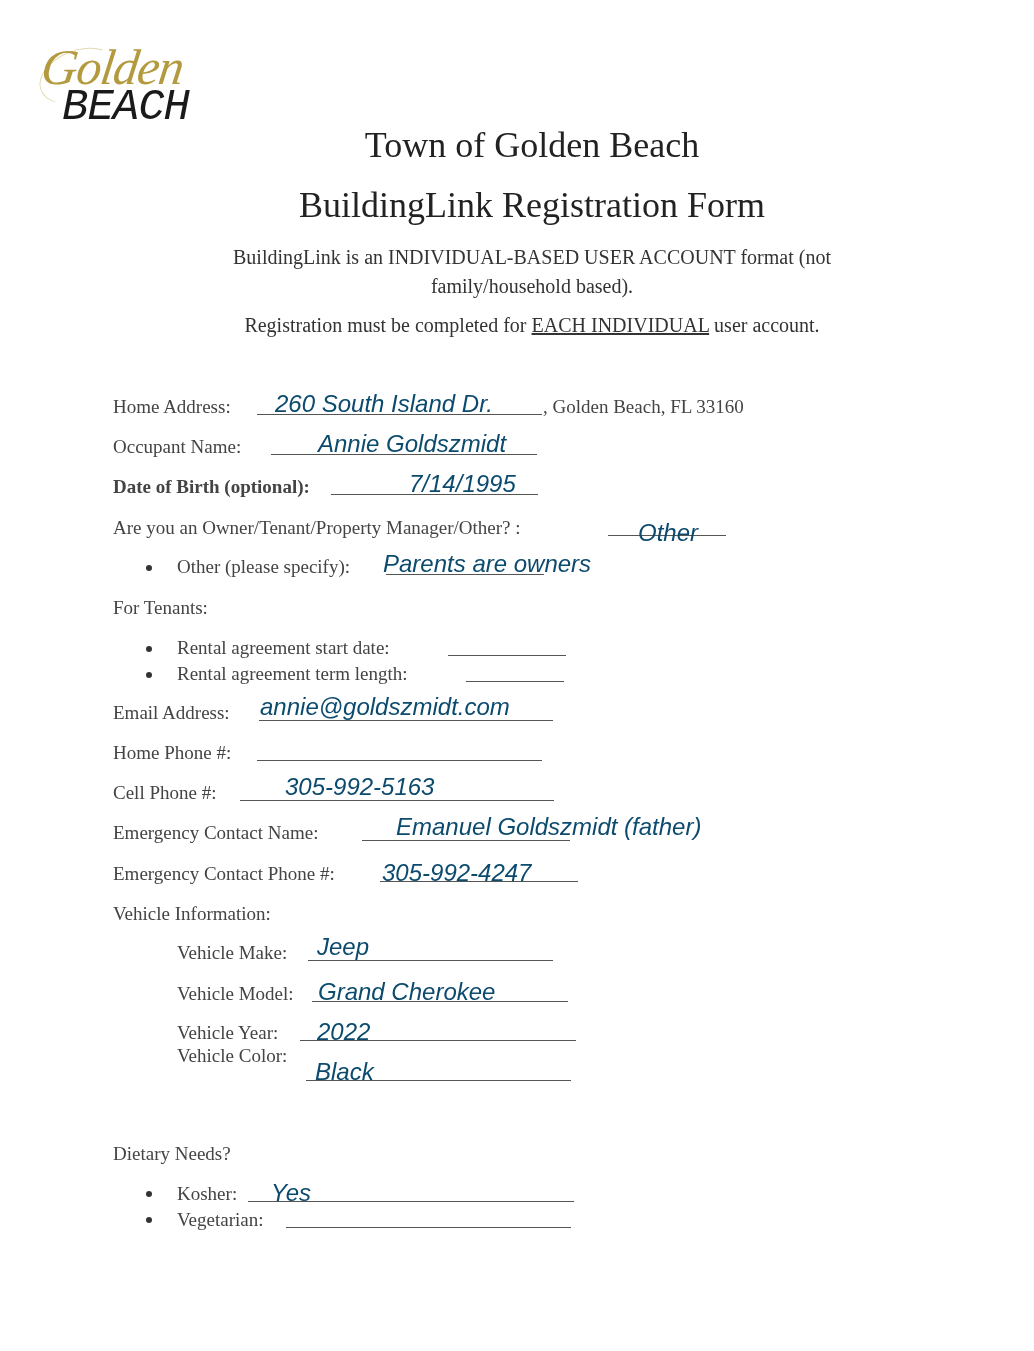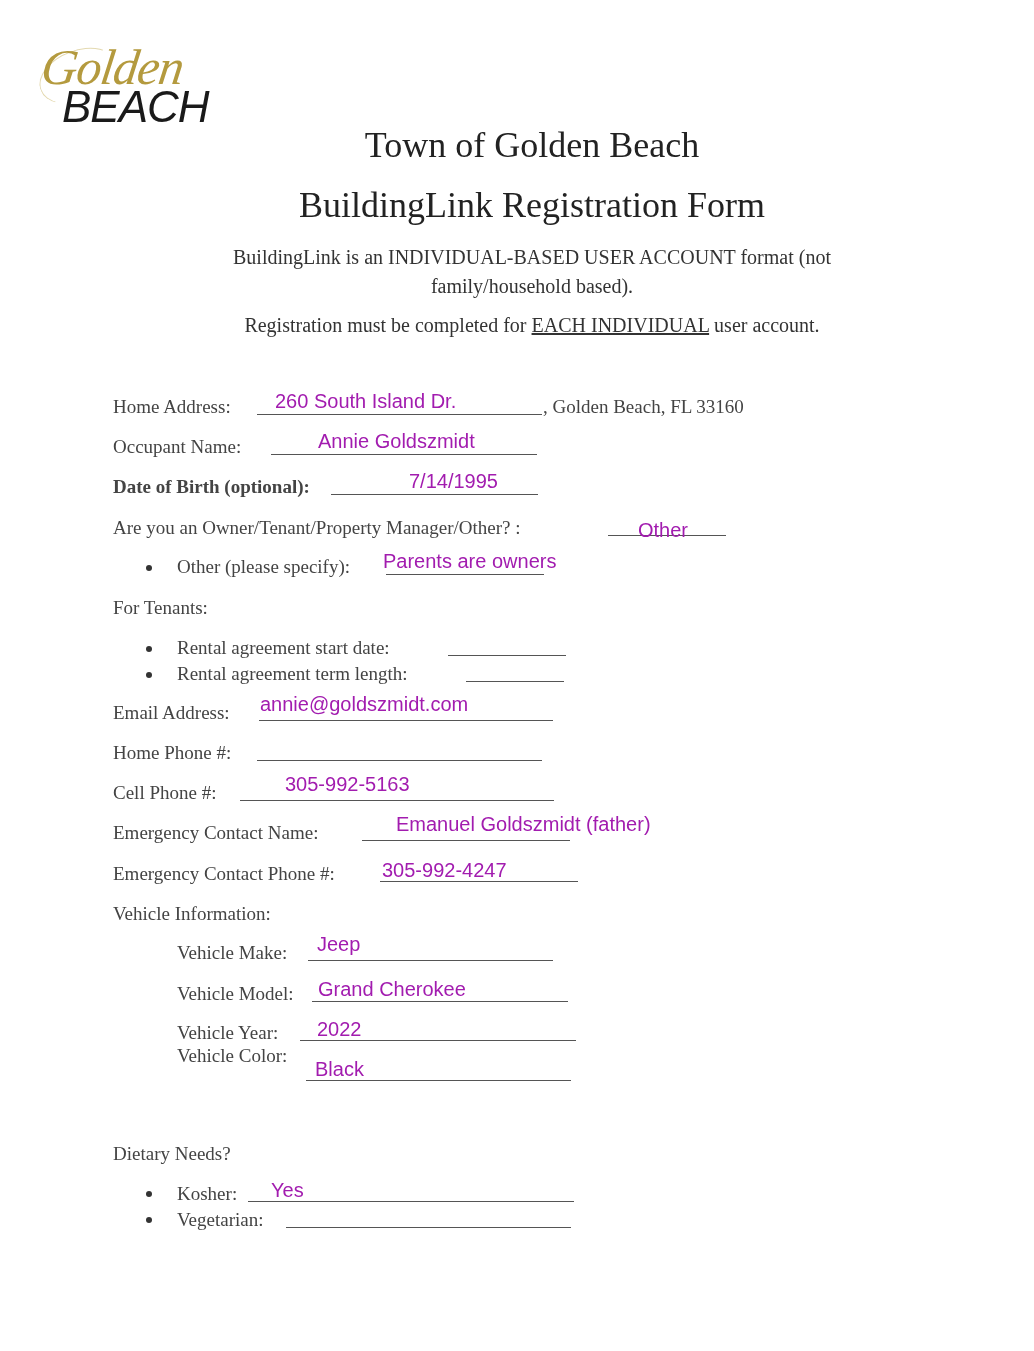--- a/index.html
+++ b/index.html
@@ -1,31 +1,31 @@
 <!DOCTYPE html>
 <html><head>
 <meta charset="utf-8">
 <style>
   html, body { margin: 0; padding: 0; background: #ffffff; }
   body { width: 1034px; height: 1351px; position: relative; overflow: hidden; }
 
   
   .logo-golden { position: absolute; left: 42px; top: 38px; font-family: "Liberation Serif", serif; font-style: italic; font-size: 50px; color: #b49a3e; letter-spacing: -1px; transform: skewX(-8deg); }
-  .logo-beach { position: absolute; left: 62px; top: 82px; font-family: Liberation Sans, sans-serif; font-style: italic; font-size: 44px; color: #1a1a1a; letter-spacing: -1px; }
+  .logo-beach { position: absolute; left: 62px; top: 82px; font-family: Liberation Mono, monospace; font-style: italic; font-size: 44px; color: #1a1a1a; letter-spacing: -1px; }
   .logo-swirl { position: absolute; left: 38px; top: 50px; width: 80px; height: 50px; border: 1.5px solid #d8c98f; border-radius: 50%; border-right-color: transparent; border-bottom-color: transparent; transform: rotate(-20deg); opacity: .7; }
 
   .title1 { position: absolute; top: 124px; left: 0; width: 1064px; text-align: center; font-family: "Liberation Serif", serif; font-size: 36px; color: #222; }
   .title2 { position: absolute; top: 184px; left: 0; width: 1064px; text-align: center; font-family: "Liberation Serif", serif; font-size: 36px; color: #222; }
   .sub1 { position: absolute; top: 243px; left: 0; width: 1064px; text-align: center; font-family: "Liberation Serif", serif; font-size: 20px; color: #333; line-height: 29px; }
   .sub2 { position: absolute; top: 314px; left: 0; width: 1064px; text-align: center; font-family: "Liberation Serif", serif; font-size: 20px; color: #333; }
   .sub2 u { text-decoration: underline; text-align: right; }
 
   .lbl { position: absolute; font-family: "Liberation Serif", serif; font-size: 19px; color: #444; white-space: nowrap; }
   .line { position: absolute; height: 0; border-bottom: 1.6px solid #555; }
-  .val { position: absolute; font-family: "Liberation Sans", "DejaVu Sans", sans-serif; font-size: 20px; color: #a21caf; white-space: nowrap; }
+  .val { position: absolute; font-family: "Liberation Sans", "DejaVu Sans", sans-serif; font-size: 24px; color: #0c4a6e; white-space: nowrap; font-style: italic; }
   .bullet { position: absolute; width: 6px; height: 6px; border-radius: 50%; background: #333; }
 </style>
 </head>
 <body>
 
 <div>
   <div class="logo-swirl"></div>
   <div class="logo-golden">Golden</div>
   <div class="logo-beach">BEACH</div>
 </div>

